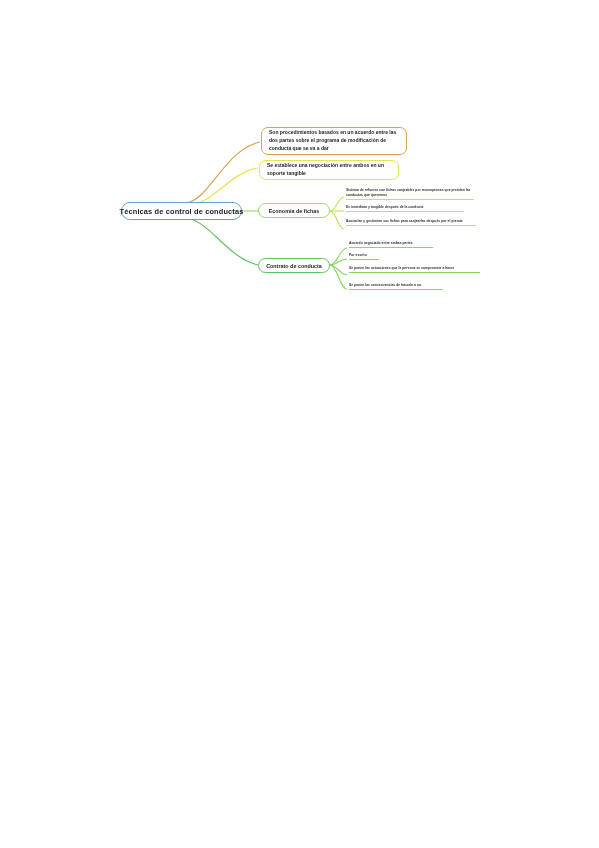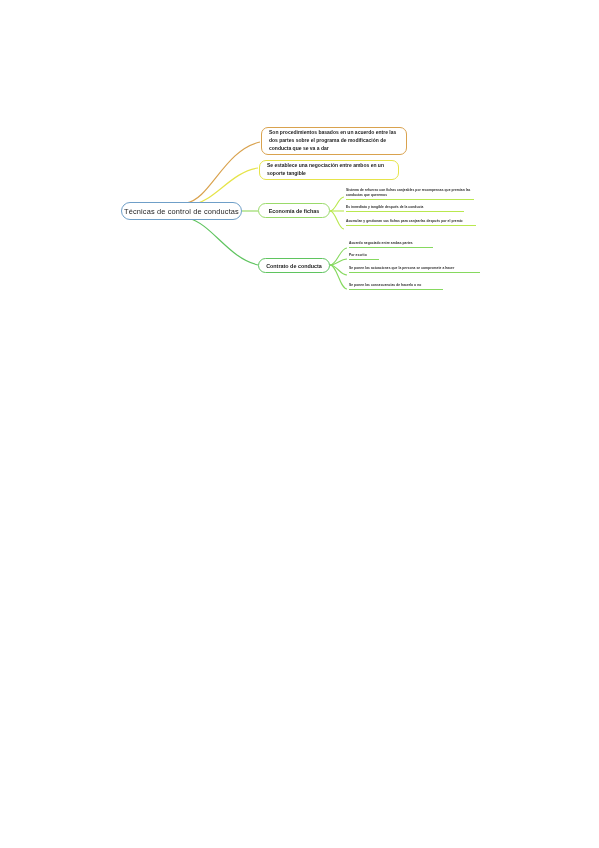--- a/index.html
+++ b/index.html
@@ -36,21 +36,21 @@
     display: flex;
     align-items: center;
     justify-content: center;
   }
   .node-root {
     border: 1.2px solid #6f9fc8;
     border-radius: 11px;
     padding: 4px 9px;
     color: #1d1d1d;
     font-size: 7.4px;
-    font-weight: normal;
+    font-weight: bold;
     letter-spacing: 0.15px;
     white-space: nowrap;
   }
   .node-bubble {
     border-radius: 7px;
     padding: 4px 7px;
     color: #1d1d1d;
     font-size: 5.0px;
     font-weight: bold;
     line-height: 1.55;

